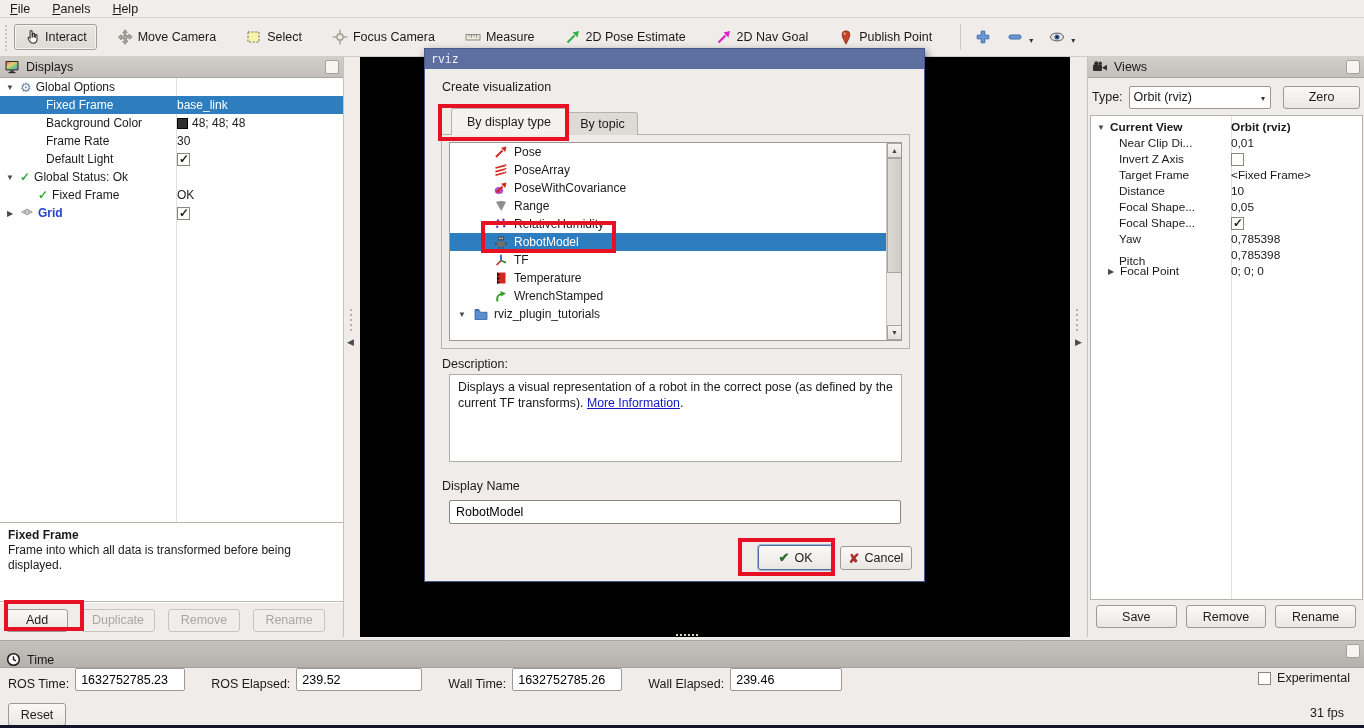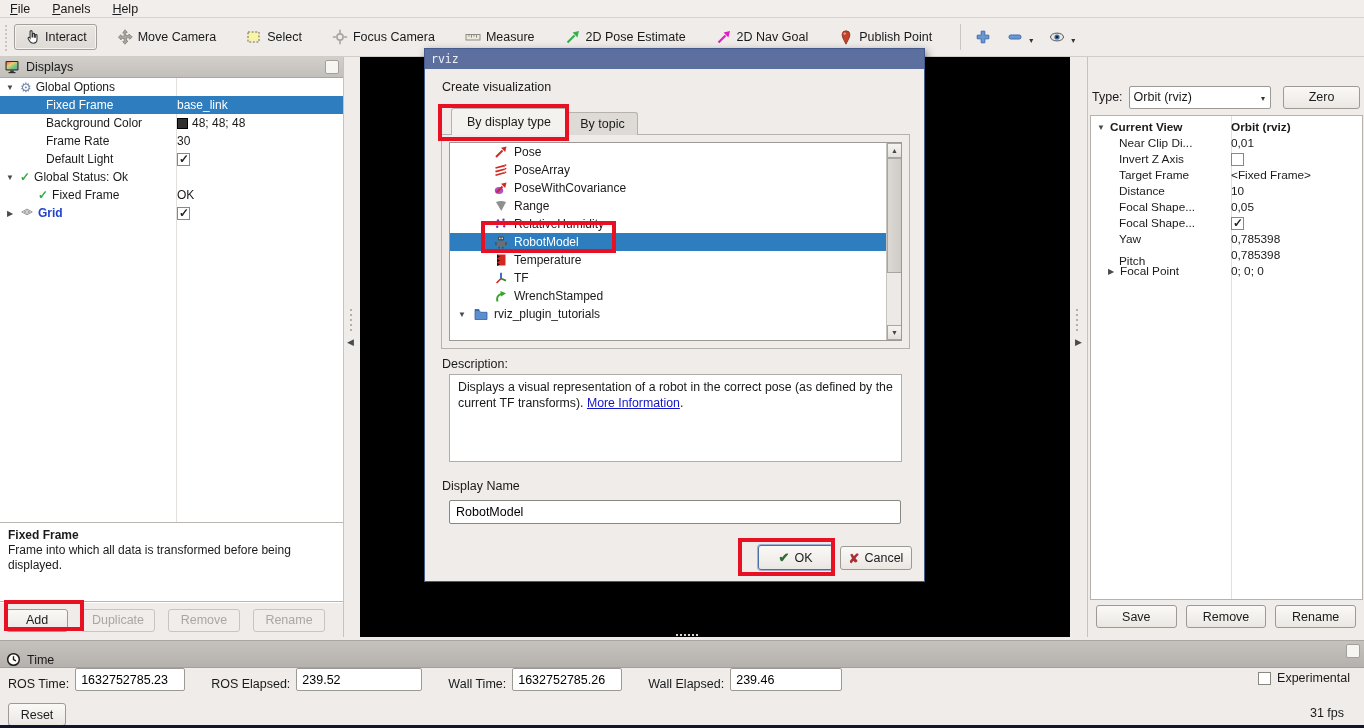--- a/index.html
+++ b/index.html
@@ -353,20 +353,30 @@
 <div id="viewport-grip">
     <i></i>
     <i></i>
     <i></i>
     <i></i>
     <i></i>
     <i></i>
   </div>
 
 <div id="views-panel">
+  <div class="panel-header">
+    <svg width="16" height="16" viewBox="0 0 16 16">
+      <circle cx="4.3" cy="4.2" r="2" fill="#2e2e2e"></circle>
+        <circle cx="8.2" cy="4.2" r="1.7" fill="#2e2e2e"></circle>
+      <rect x="1" y="5.5" width="9" height="6.5" rx="1" fill="#2e2e2e"></rect>
+      <path d="M10 8.7 L15 5.8 v5.8 Z" fill="#2e2e2e"></path>
+    </svg>
+    <span>Views</span>
+    <div class="float-btn"></div>
+  </div>
 
   <div id="views-type-row">
     <span>Type:</span>
     <div class="select">
       <span>Orbit (rviz)</span>
       <span class="sel-caret">▾</span>
     </div>
     <button class="btn" style="width:80px; margin-left:6px;">Zero</button>
   </div>
 
@@ -552,34 +562,34 @@
         <rect x="3" y="6.5" width="8" height="5" rx="1" fill="#6e6e6e"></rect>
         <rect x="1.3" y="7" width="1.3" height="3.2" fill="#4a4a4a"></rect>
         <rect x="11.4" y="7" width="1.3" height="3.2" fill="#4a4a4a"></rect>
         <rect x="4.4" y="11.8" width="1.6" height="1.7" fill="#4a4a4a"></rect>
           <rect x="8" y="11.8" width="1.6" height="1.7" fill="#4a4a4a"></rect>
       </svg>
       <span>RobotModel</span>
     </div>
     <div class="d-row">
       <svg class="d-ico" viewBox="0 0 14 14">
-        <rect x="3" y="1.5" width="8.5" height="11" fill="#d02920"></rect>
-        <path d="M3 1.5 l3 2 -3 2 3 2 -3 2 3 2 -3 1.5 Z" fill="#2b0a0a"></path>
-      </svg>
-      <span>Temperature</span>
-    </div>
-    <div class="d-row">
-      <svg class="d-ico" viewBox="0 0 14 14">
         <g stroke-width="1.7" fill="none">
           <path d="M7 7.5 L2.6 12" stroke="#d02920"></path>
           <path d="M7 7.5 L12 9.6" stroke="#2e8b2e"></path>
           <path d="M7 7.5 L7 1.8" stroke="#2255cc"></path>
         </g>
       </svg>
       <span>TF</span>
+    </div>
+    <div class="d-row">
+      <svg class="d-ico" viewBox="0 0 14 14">
+        <rect x="3" y="1.5" width="8.5" height="11" fill="#d02920"></rect>
+        <path d="M3 1.5 l3 2 -3 2 3 2 -3 2 3 2 -3 1.5 Z" fill="#2b0a0a"></path>
+      </svg>
+      <span>Temperature</span>
     </div>
     <div class="d-row">
       <svg class="d-ico" viewBox="0 0 14 14">
         <path d="M3.5 12.5 Q1.8 6.5 7.5 5" fill="none" stroke="#3aa32a" stroke-width="2"></path>
         <path d="M6.3 2 L12 4.2 L7.3 7.6 Z" fill="#3aa32a"></path>
       </svg>
       <span>WrenchStamped</span>
     </div>
     <div class="d-row folder">
       <span class="exp">▼</span>

